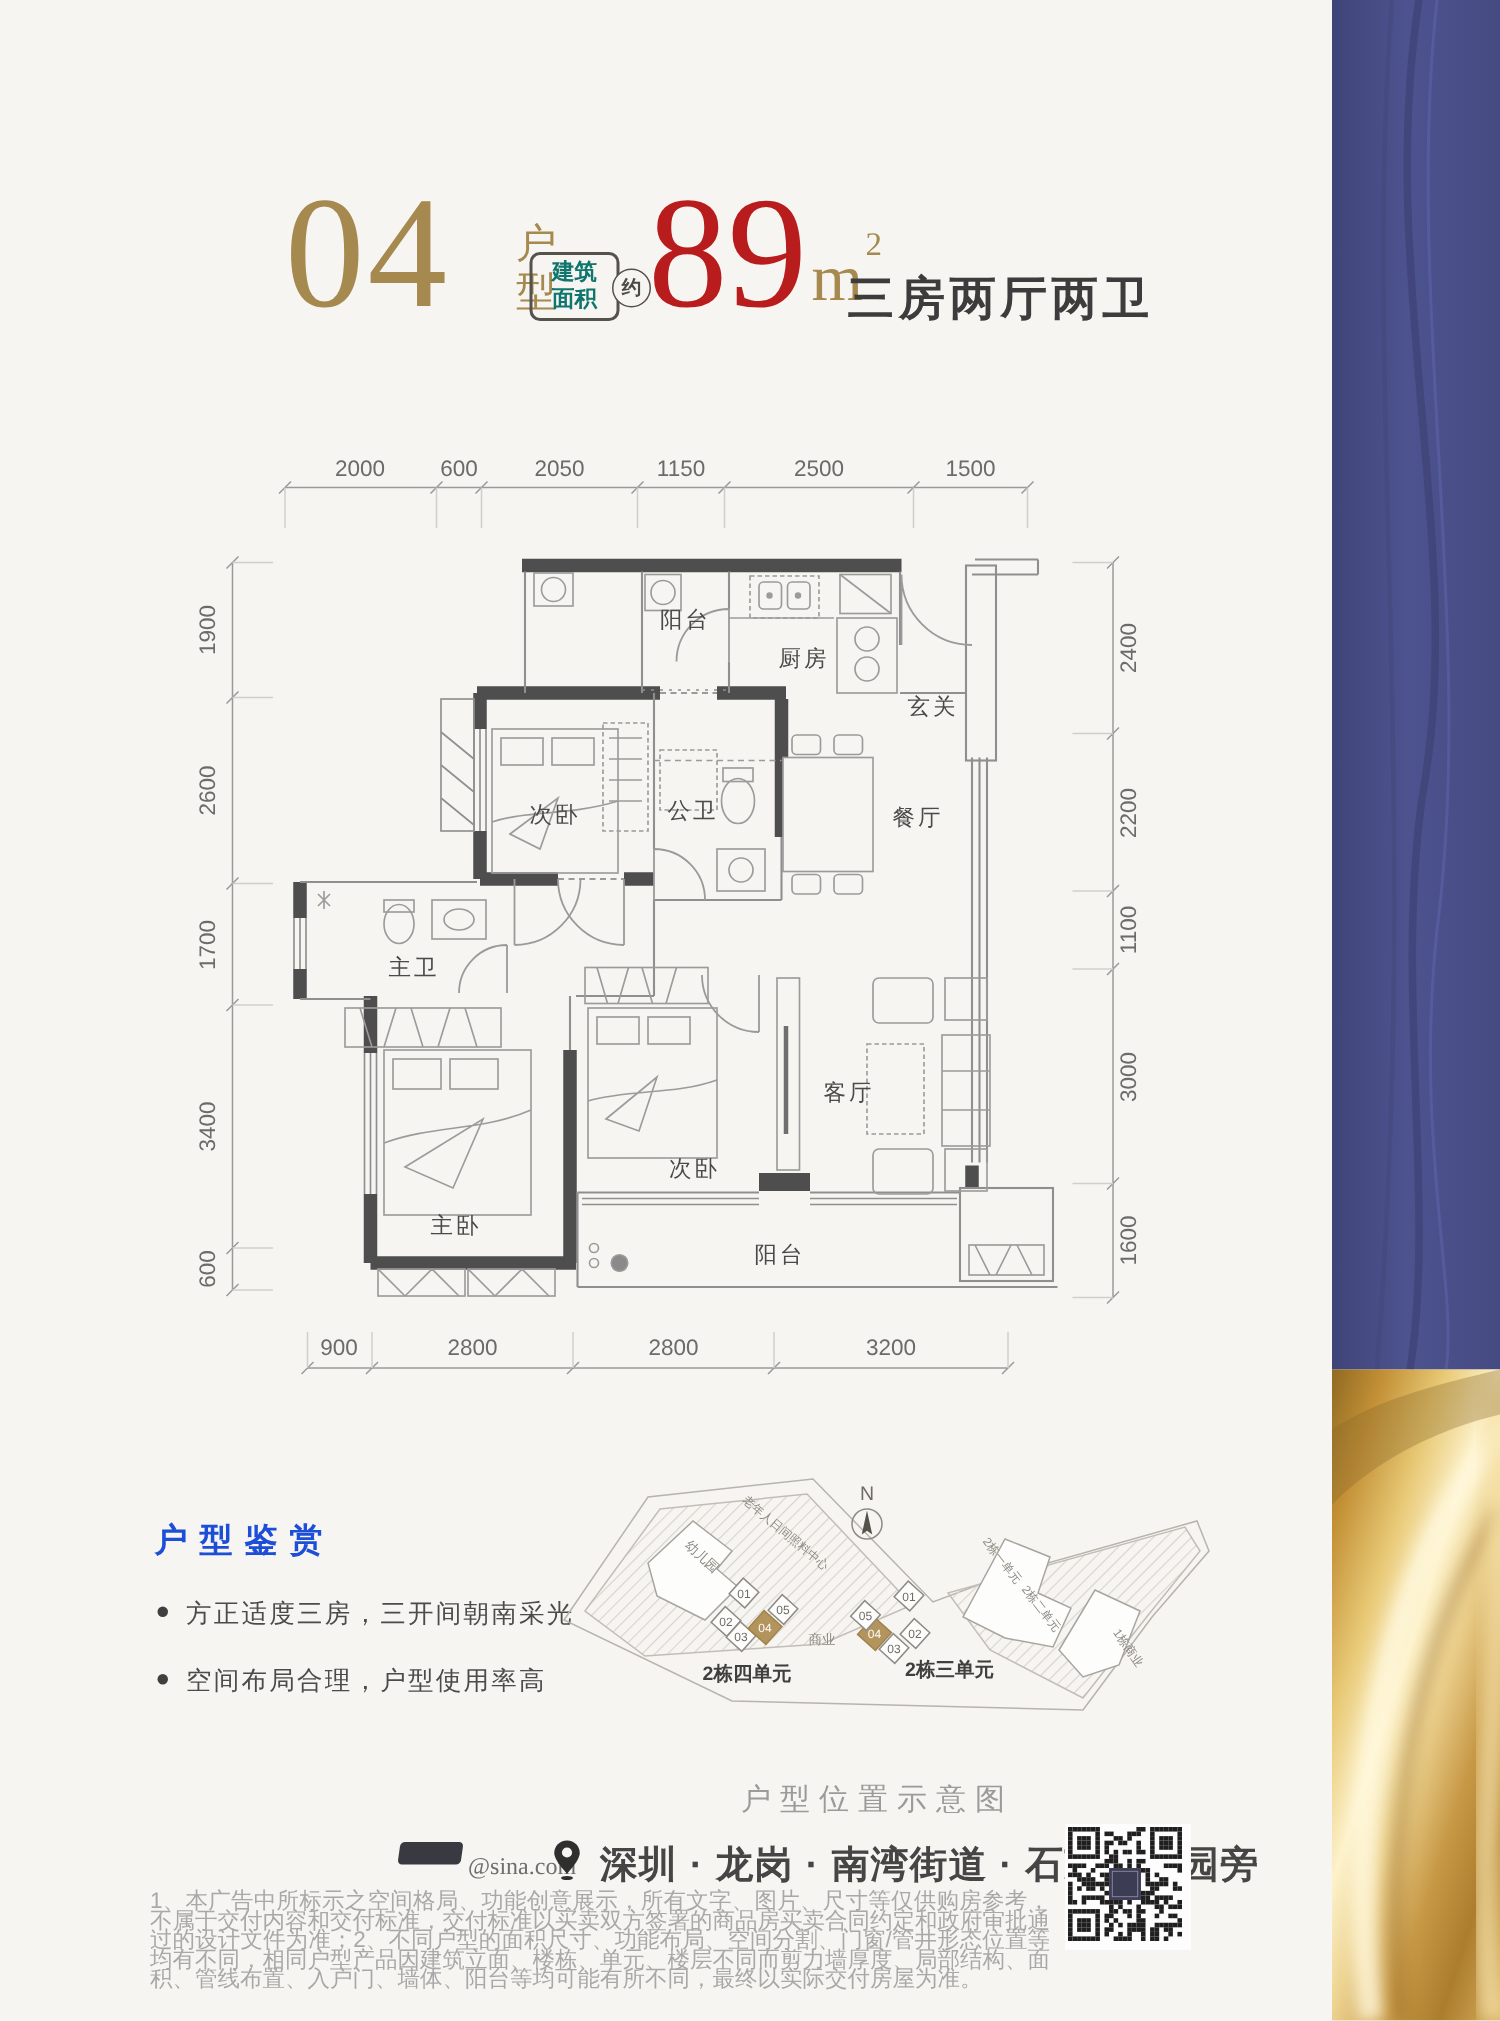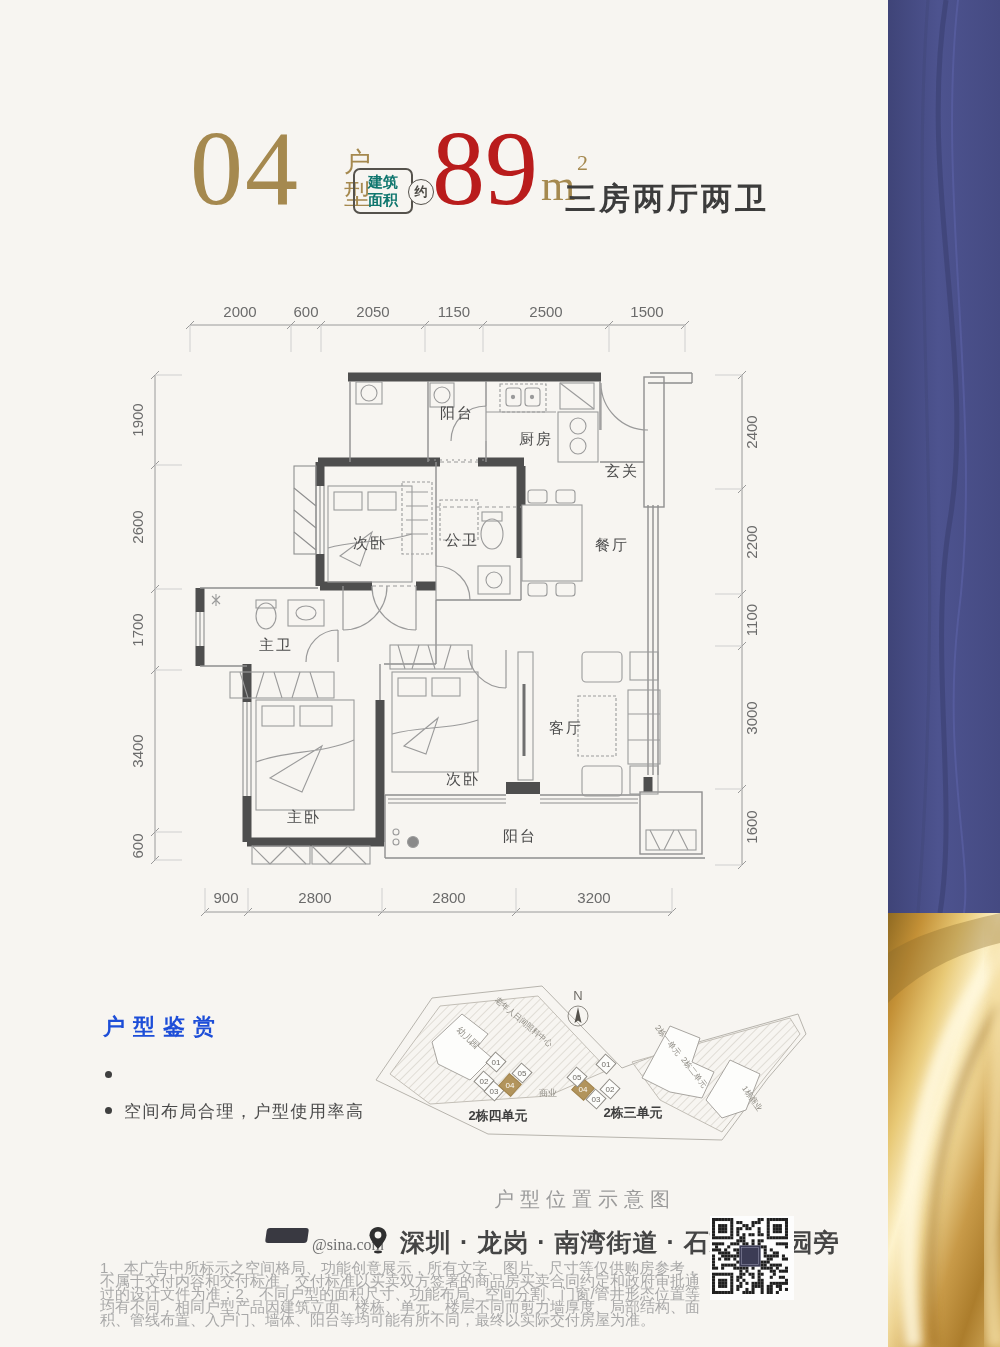--- a/index.html
+++ b/index.html
@@ -261,20 +261,21 @@
     <text class="roomtxt" x="463" y="784">次卧</text>
     <text class="roomtxt" x="566" y="733">客厅</text>
     <text class="roomtxt" x="520" y="841">阳台</text>
   </g>
 </svg>
 
 <div class="abs features">
   <div class="features-title">户型鉴赏</div>
   <div class="feature-row">
     <div class="feature-dot"></div>
+    <div class="feature-text">方正适度三房，三开间朝南采光</div>
   </div>
   <div class="feature-row">
     <div class="feature-dot"></div>
     <div class="feature-text">空间布局合理，户型使用率高</div>
   </div>
 </div>
 
 <svg class="abs siteplan" viewBox="0 0 440 185">
   <defs>
     <pattern id="hatch" width="6" height="6" patternUnits="userSpaceOnUse" patternTransform="rotate(45)">

